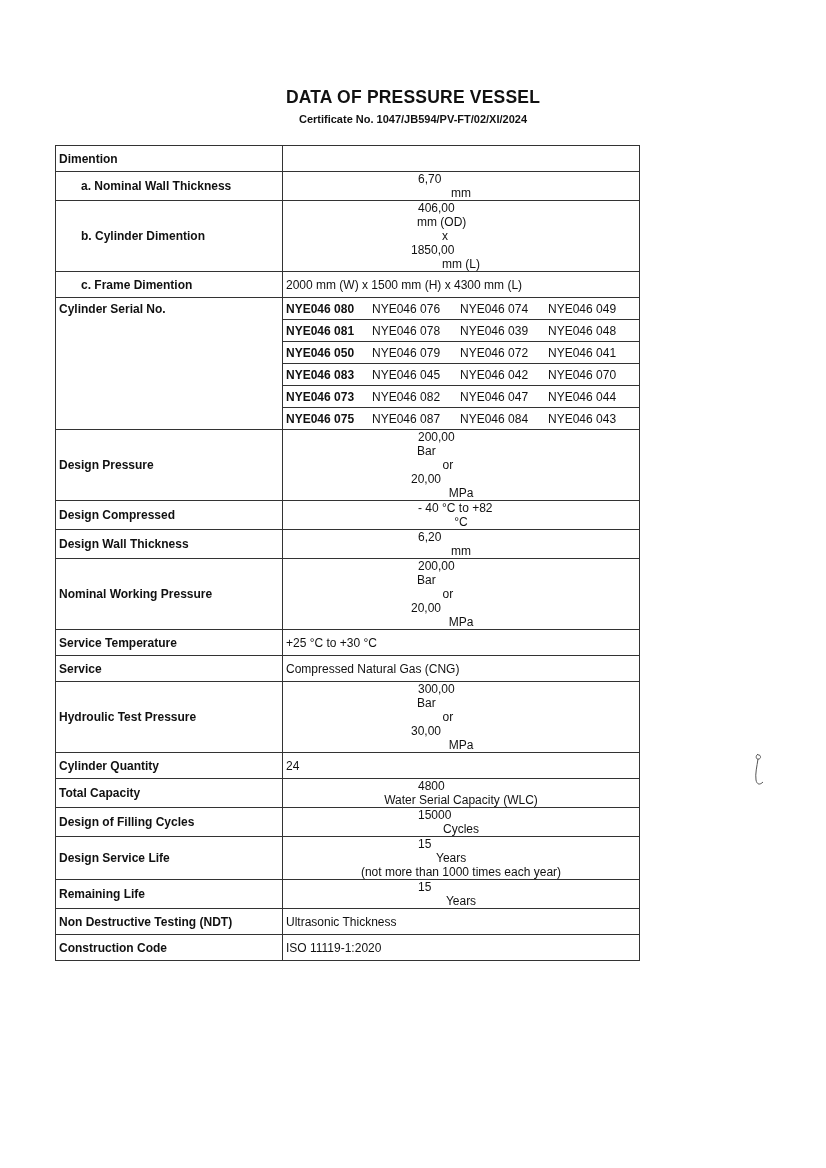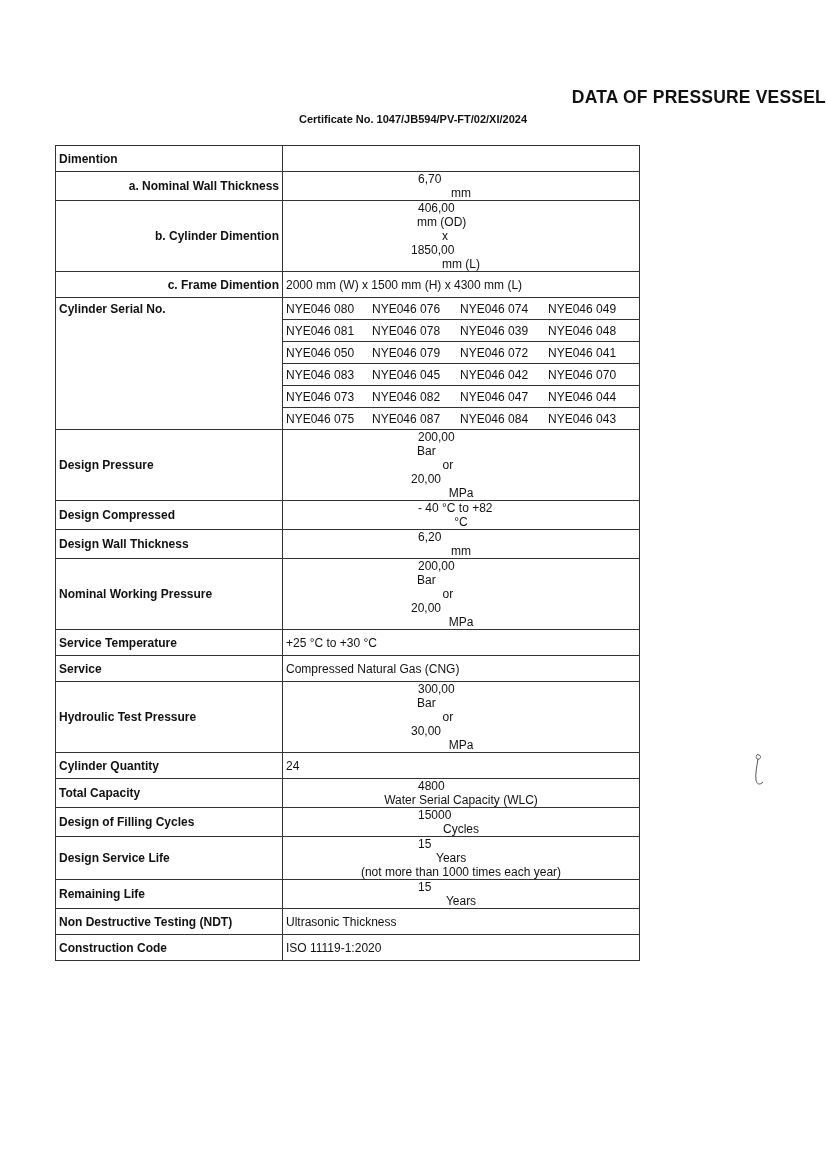--- a/index.html
+++ b/index.html
@@ -1,32 +1,32 @@
 <!DOCTYPE html>
 <html><head>
 <meta charset="utf-8">
 <style>
   html, body { margin:0; padding:0; }
   body { width:826px; height:1168px; background:#ffffff; position:relative; font-family:"Liberation Sans", sans-serif; color:#111; overflow:hidden; }
-  .title { position:absolute; left:0; width:826px; top:87px; text-align:right; font-weight:bold; font-size:17.5px; letter-spacing:0.2px; }
+  .title { position:absolute; left:0; width:826px; top:87px; text-align:center; font-weight:bold; font-size:17.5px; letter-spacing:0.2px; }
   .subtitle { position:absolute; left:0; width:826px; top:113px; text-align:center; font-weight:bold; font-size:11px; }
   table.data { position:absolute; left:55px; top:145px; width:585px; border-collapse:collapse; font-size:12px; }
   table.data td { border:1px solid #333; padding:0 3px; height:25px; vertical-align:middle; white-space:nowrap; }
   table.data td.lbl { width:331px; font-weight:bold; font-size:12px; }
-  table.data td.lbl.sub { padding-left:25px;text-align:right; }
+  table.data td.lbl.sub { padding-left:25px; }
   table.data tr.serial td { height:21px; }
   table.data td.lbl.blank { border-top:none; border-bottom:none; }
   .cells { display:flex; align-items:center;flex-direction:column; }
   .c1 { width:86px; }
   .c2 { width:88px; }
   .c3 { width:38px; }
   .c5 { width:100px; }
   .c-or { width:37px; }
   .serial-cells span { display:inline-block; width:88px; }
-  .serial-cells span:first-child { width:86px; }
+  .serial-cells span:first-child { width:86px;font-weight:bold; }
   .mark { position:absolute; left:752px; top:752px; width:16px; height:36px; }
 </style>
 </head>
 <body>
 
 <div class="title">DATA OF PRESSURE VESSEL</div>
 <div class="subtitle">Certificate No. 1047/JB594/PV-FT/02/XI/2024</div>
 
 <table class="data">
   <tbody>

